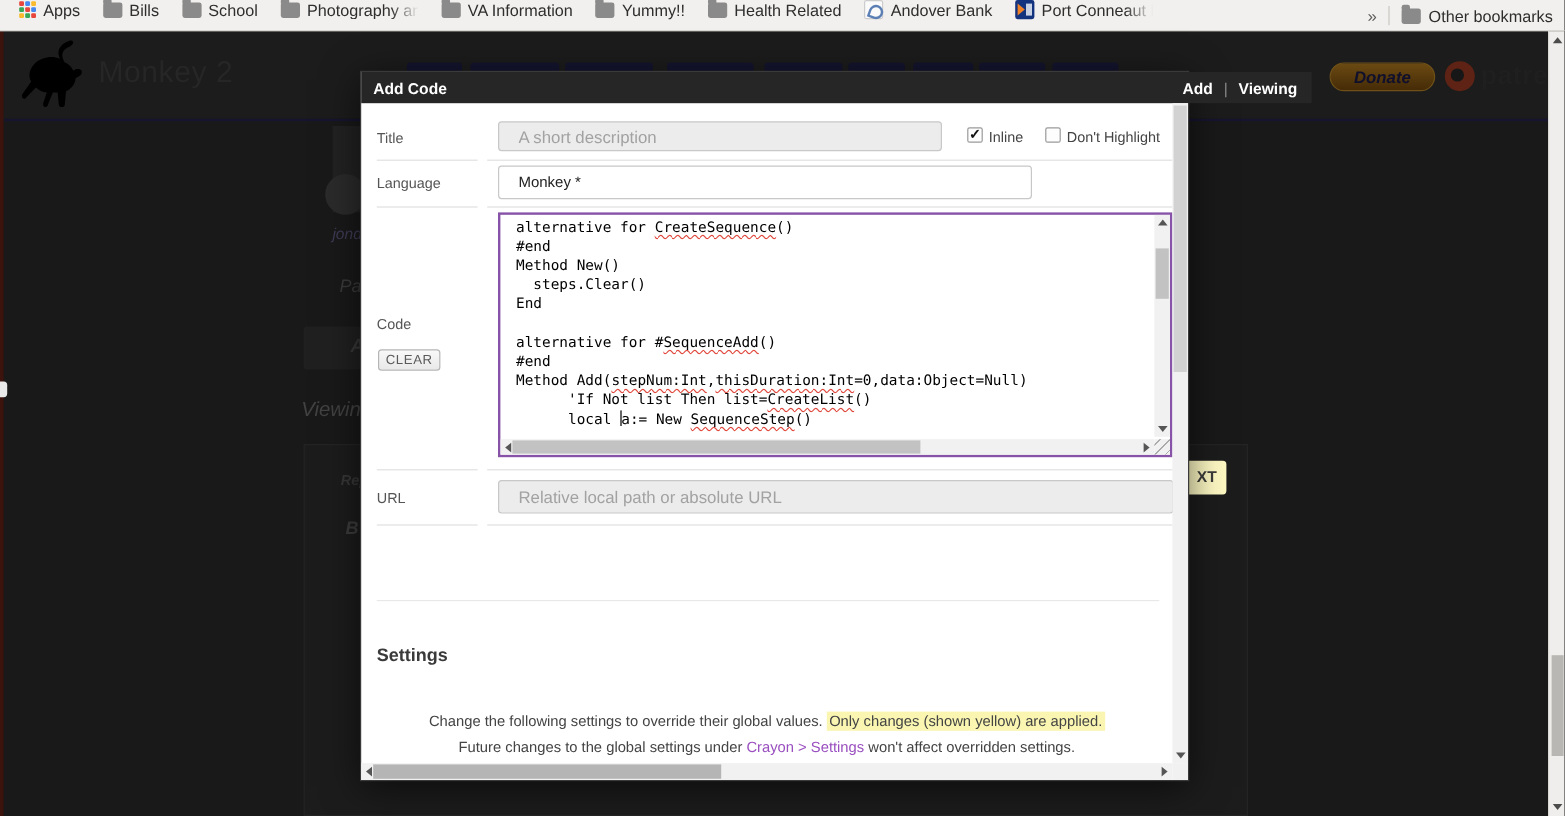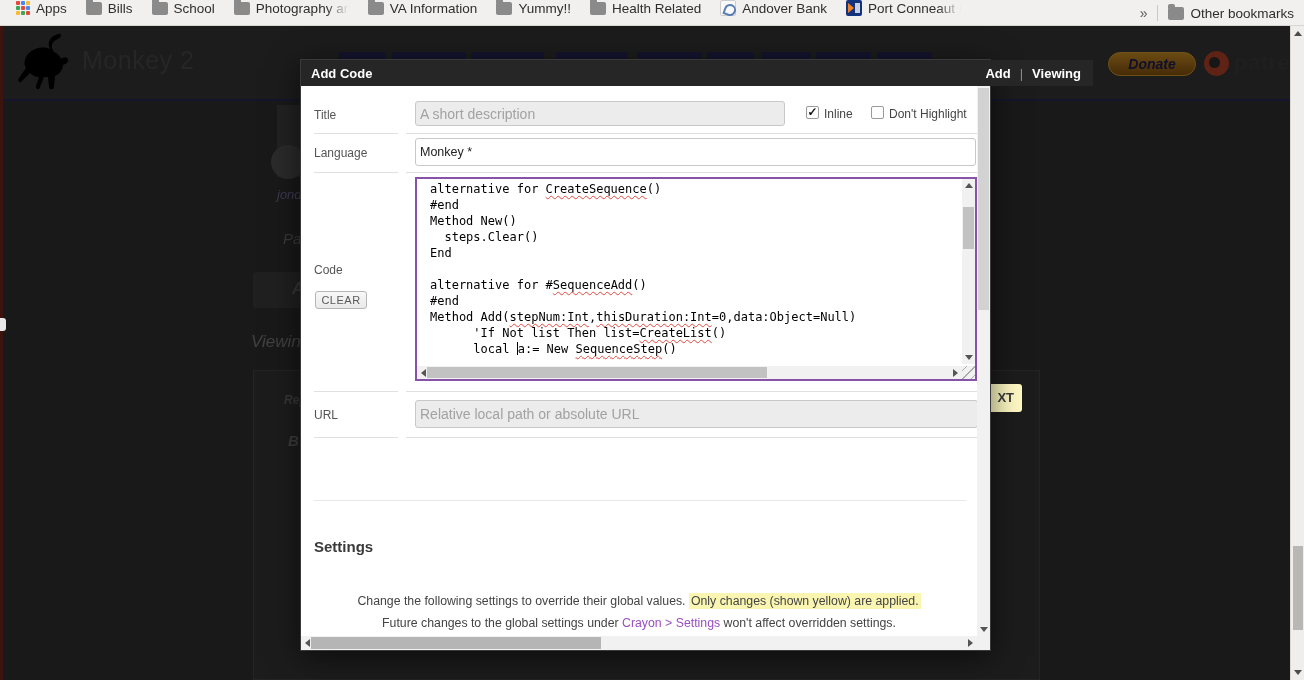--- a/index.html
+++ b/index.html
@@ -67,21 +67,21 @@
 
   
   .modal{left:301px;top:60px;width:689px;height:590px;background:#fff;z-index:10;
          box-shadow:0 0 0 1px #3a3a3a,0 6px 30px rgba(0,0,0,.6);}
   .m-head{left:0;top:0;width:792px;height:26px;background:#262626;color:#fff;}
   .m-title{left:10px;top:6px;font-size:13px;font-weight:bold;color:#fff;}
   .m-actions{right:12px;top:6px;font-size:13px;font-weight:bold;color:#fff;display:flex;gap:9px;position:absolute;}
   .m-actions .pipe{color:#8a8a8a;font-weight:normal;}
   .m-label{font-size:12px;color:#555;}
   .inp{position:absolute;box-sizing:border-box;border:1px solid #c8c8c8;border-radius:3px;font-size:14px;
-       font-family:"Liberation Sans",sans-serif;padding:0 4px;color:#222;outline:none;}
+       font-family:"Liberation Sans",sans-serif;padding:0 16px;color:#222;outline:none;}
   .inp::placeholder{color:#a2a2a2;}
   .inp-gray{background:#ececec;}
   .inp-white{background:#fff;font-size:12.5px;}
   .row-line{position:absolute;height:1px;background:#e0e0e0;}
   .cb{position:absolute;width:13px;height:13px;border:1px solid #9a9a9a;border-radius:2px;background:#fdfdfd;box-sizing:border-box;
       font-size:12px;line-height:11px;text-align:center;color:#111;font-weight:bold;}
   .cb-label{position:absolute;font-size:12px;color:#444;}
   .clear-btn{left:14px;top:231px;width:52px;height:18px;border:1px solid #b5b5b5;border-radius:3px;
              background:linear-gradient(#f8f8f8,#e9e9e9);color:#5a5a5a;font-size:11px;letter-spacing:.5px;
              text-align:center;line-height:16px;box-sizing:border-box;}
@@ -225,21 +225,21 @@
     <span class="abs m-label" style="left:13px;top:48px;">Title</span>
     <input class="inp inp-gray" style="left: 114px; top: 41px; width: 370px; height: 25px;" placeholder="A short description">
     <span class="cb" style="left:505px;top:46px;"><span>✓</span></span>
     <span class="cb-label" style="left:523px;top:47px;">Inline</span>
     <span class="cb" style="left:570px;top:46px;"></span>
     <span class="cb-label" style="left:588px;top:47px;">Don't Highlight</span>
     <div class="row-line" style="left:13px;top:73px;width:84px;"></div>
     <div class="row-line" style="left:105px;top:73px;width:571px;"></div>
 
     <span class="abs m-label" style="left:13px;top:86px;">Language</span>
-    <input class="inp inp-white" style="left: 114px; top: 78px; width: 561px; height: 28px;" value="Monkey *">
+    <input class="inp inp-white" style="left: 114px; top: 78px; width: 445px; height: 28px;" value="Monkey *">
     <div class="row-line" style="left:13px;top:112px;width:84px;"></div>
     <div class="row-line" style="left:105px;top:112px;width:571px;"></div>
 
     <span class="abs m-label" style="left:13px;top:203px;">Code</span>
     <div class="abs clear-btn">CLEAR</div>
     <div class="abs code-box">
       <div class="code-pre">
           <div class="code-line"><span>alternative for </span><span class="sq">CreateSequence</span><span>()</span></div>
           <div class="code-line"><span>#end</span></div>
           <div class="code-line"><span>Method New()</span></div>

